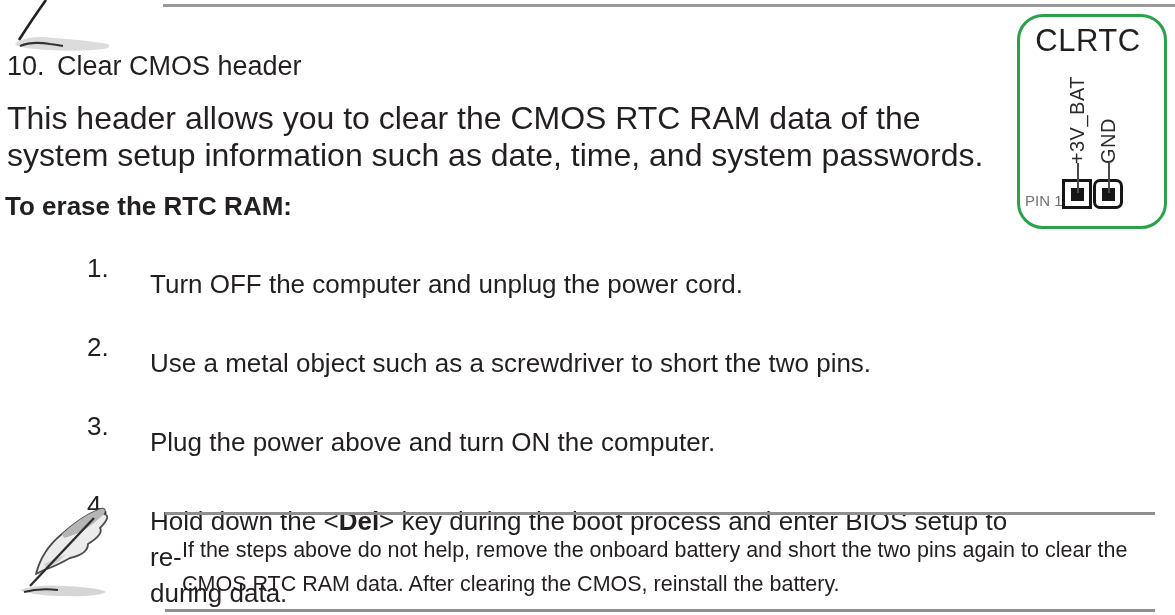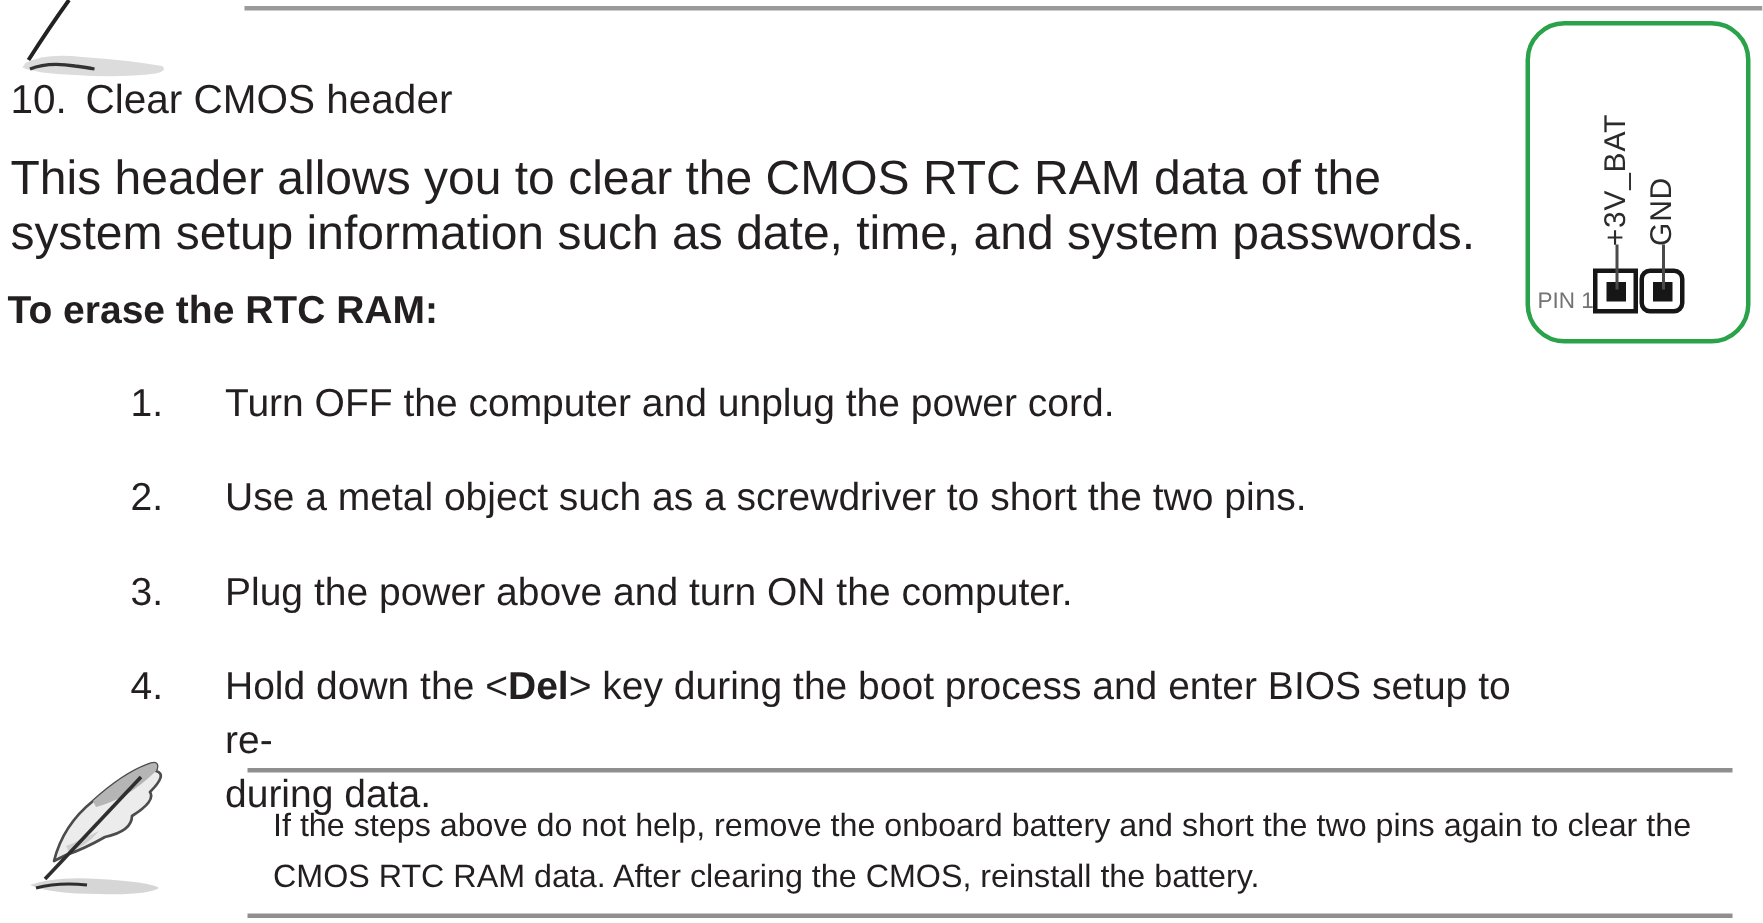--- a/index.html
+++ b/index.html
@@ -14,21 +14,21 @@
   .heading{position:absolute;left:7px;top:50px;display:flex;font-size:27px;font-weight:normal;line-height:32px;}
   .h-num{width:50px;flex:none;}
 
   .intro{position:absolute;left:7px;top:100px;width:1000px;margin:0;font-size:32px;line-height:37px;}
 
   .subhead{position:absolute;left:5px;top:190px;margin:0;font-size:26px;font-weight:bold;line-height:32px;}
 
   .steps{position:absolute;left:87px;top:250px;width:950px;margin:0;padding:0;list-style:none;}
   .steps li{display:flex;font-size:26px;line-height:36px;margin-bottom:27px;}
   .step-num{width:63px;flex:none;}
-  .step-txt{flex:1;}
+  .step-txt{flex:1;margin-top:16px;}
   .step-line2{display:block;}
 
   .note-quill{position:absolute;left:6px;top:502px;}
   .note-box{
     position:absolute;left:165px;top:512px;width:973px;
     border-top:3px solid #8f8f8f;border-bottom:3px solid #8f8f8f;
     padding:18px 0 8px 17px;
   }
   .note-box p{margin:0;font-size:21.5px;line-height:34px;}
 
@@ -102,20 +102,21 @@
   <path d="M56,32 Q76,14 92,8 Q101,4 98,12 Q90,20 78,28 Q66,34 58,36 Z" fill="#b5b5b5"></path>
   <path d="M38,62 Q48,58 60,52 Q52,62 40,66 Z" fill="#cfcfcf"></path>
   <path d="M24,84 L88,16" stroke="#2e2e2e" stroke-width="2.4"></path>
 </svg>
 
 <div class="note-box">
   <p>If the steps above do not help, remove the onboard battery and short the two pins again to clear the CMOS RTC RAM data. After clearing the CMOS, reinstall the battery.</p>
 </div>
 
 <div class="diagram">
+  <div class="d-title">CLRTC</div>
   <span class="pin-label pl-1">+3V_BAT</span>
   <span class="pin-label pl-2">GND</span>
   <div class="stem st-1"></div>
   <div class="stem st-2"></div>
   <div class="pinbox pb-1">
       <div class="pad"></div>
     </div>
   <div class="pinbox pb-2">
       <div class="pad"></div>
     </div>

